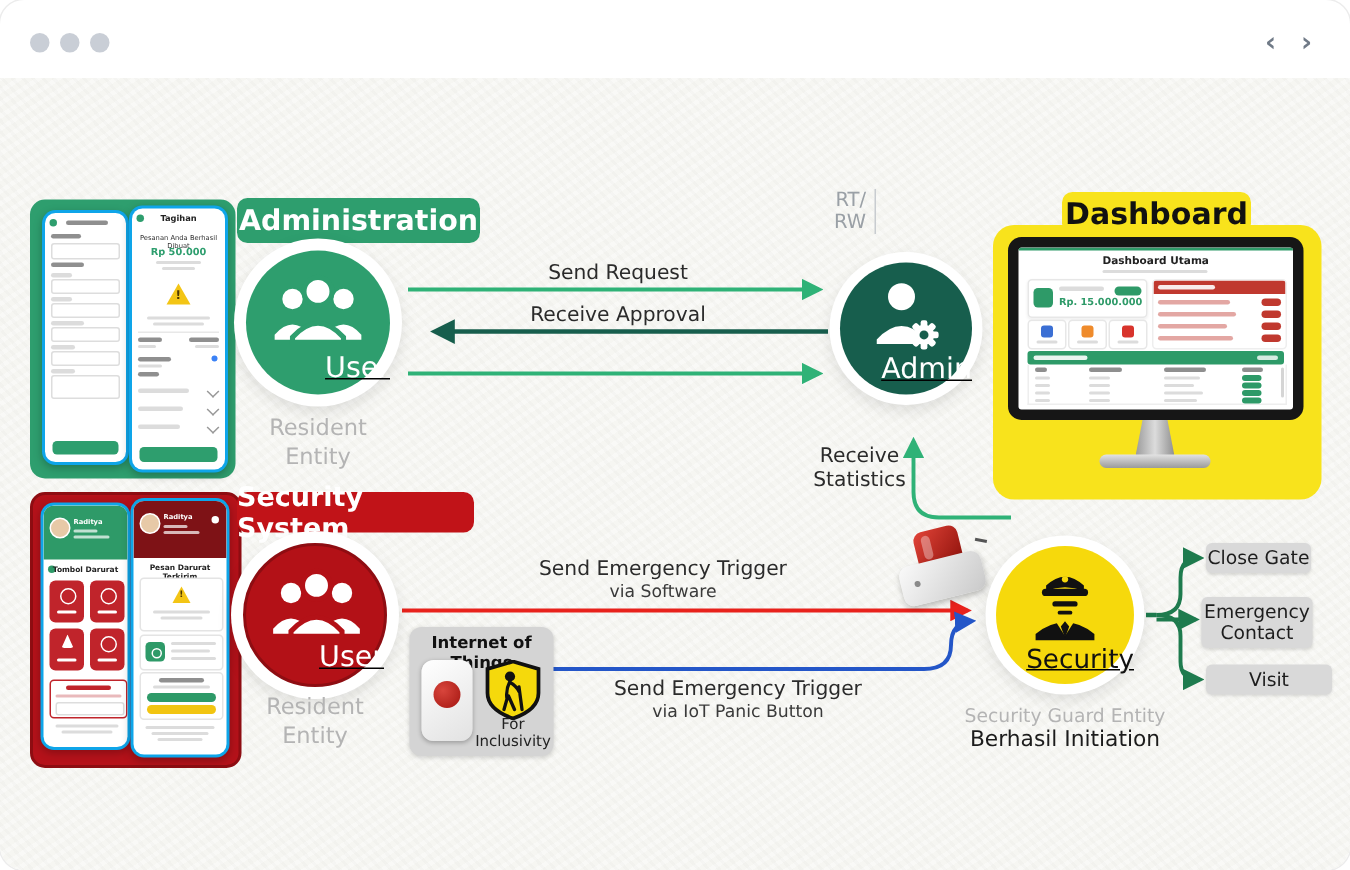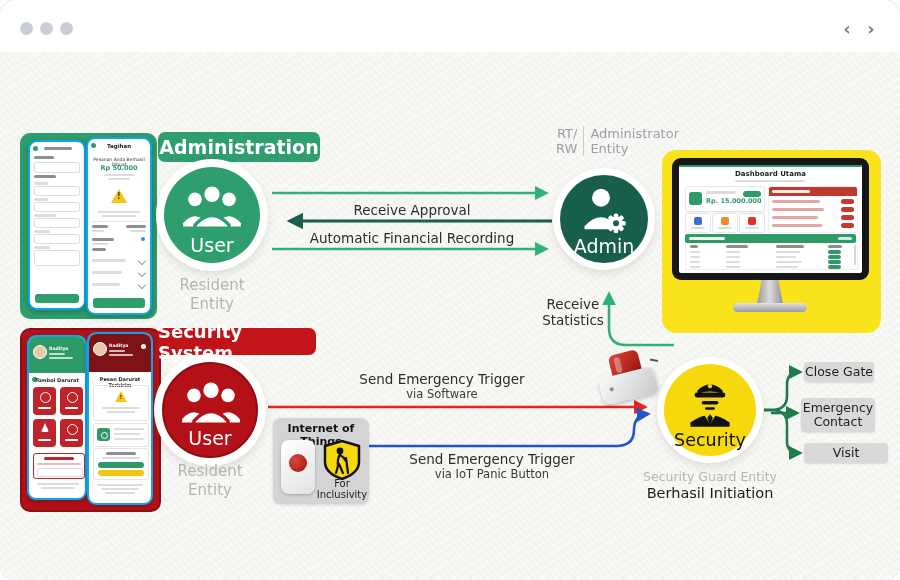--- a/index.html
+++ b/index.html
@@ -7,21 +7,21 @@
          font-family:"DejaVu Sans","Liberation Sans",sans-serif;box-shadow:0 0 0 1px #ececec;}
   .abs{position:absolute;}
   .texture{position:absolute;left:0;top:52px;right:0;bottom:0;background:#f6f6f2;}
   .texture:after{content:"";position:absolute;inset:0;
     background:repeating-linear-gradient(47deg,rgba(0,0,0,.015) 0 2px,transparent 2px 5px),
                repeating-linear-gradient(-33deg,rgba(255,255,255,.35) 0 3px,transparent 3px 7px);}
   .dot{width:13px;height:13px;border-radius:50%;background:#c9ced6;position:absolute;top:22px;}
   .chev{position:absolute;top:18px;width:18px;text-align:center;font-size:18px;font-weight:bold;color:#707a87;cursor:pointer;}
   .banner{position:absolute;border-radius:7px;color:#fff;font-weight:bold;display:flex;align-items:center;justify-content:center;z-index:6;}
   .circle-wrap{position:absolute;border-radius:50%;background:#fff;box-shadow:0 4px 10px rgba(0,0,0,.10);z-index:6;}
-  .entity-circle{position:absolute;border-radius:50%;display:flex;align-items:flex-end;justify-content:center;}
+  .entity-circle{position:absolute;border-radius:50%;display:flex;align-items:flex-end;justify-content:flex-end;text-decoration:underline;}
   .entity-label{color:#fff;font-size:19px;margin-bottom:7px;}
   .caption{position:absolute;color:#b4b4b4;font-size:15px;line-height:1.25;text-align:center;z-index:6;}
   .flow-label{position:absolute;color:#2b2b2b;font-size:13.5px;text-align:center;z-index:7;}
   .flow-sub{font-size:11.5px;color:#3a3a3a;}
   .outcome{position:absolute;background:#d9d9d9;border-radius:4px;color:#1d1d1d;font-size:12.5px;line-height:14px;
            display:flex;align-items:center;justify-content:center;text-align:center;z-index:6;box-shadow:0 1px 2px rgba(0,0,0,.12);}
   .overlay{position:absolute;left:0;top:0;z-index:5;pointer-events:none;}
   .panel-frame{position:absolute;border-radius:10px;z-index:4;}
   .phone{position:absolute;background:#0ea5e9;border-radius:9px;box-shadow:0 2px 6px rgba(0,0,0,.25);}
   .screen{position:absolute;inset:2px;background:#fff;border-radius:7px;overflow:hidden;}
@@ -145,33 +145,29 @@
         <circle cx="60" cy="26" r="8" fill="#fff"></circle>
           <path d="M46 54 Q60 38 74 54 V58 H46 Z" fill="#fff"></path>
         <circle cx="40" cy="20" r="11" fill="#fff" stroke="#2E9E6E" stroke-width="4"></circle>
         <path d="M20 56 Q40 34 60 56 V60 H20 Z" fill="#fff" stroke="#2E9E6E" stroke-width="4"></path>
       </svg>
       <div class="entity-label">User</div>
     </div>
   </div>
   <div class="caption" style="left:172px;top:276px;width:80px;">Resident Entity</div>
 
+  <div class="flow-label" style="left:322px;top:174px;width:180px;">Send Request</div>
   <div class="flow-label" style="left:322px;top:202px;width:180px;">Receive Approval</div>
-  <div class="flow-label" style="left:297px;top:230px;width:230px;">Automatic Financial Recording</div>
 
   <div class="abs" style="left:556px;top:126px;display:flex;gap:6px;z-index:6;font-size:13px;line-height:15px;color:#9aa0a6;">
     <div style="text-align:right;">
       <div>RT/</div>
       <div>RW</div>
     </div>
     <div style="width:1px;background:#c8ccd0;"></div>
-    <div>
-      <div>Administrator</div>
-      <div>Entity</div>
-    </div>
   </div>
   <div class="circle-wrap" style="left:553px;top:168px;width:102px;height:102px;">
     <div class="entity-circle" style="left:7px;top:7px;width:88px;height:88px;background:#175E4D;">
       <svg class="abs" style="left:14px;top:9px;" width="60" height="56" viewBox="0 0 80 74">
         <circle cx="36" cy="18" r="12" fill="#fff"></circle>
         <path d="M14 56 Q36 32 58 56 V60 H14 Z" fill="#fff"></path>
         <g transform="translate(56,52)">
           <rect x="-3" y="-13" width="6" height="26" rx="2" fill="#fff"></rect>
           <rect x="-3" y="-13" width="6" height="26" rx="2" fill="#fff" transform="rotate(45)"></rect>
           <rect x="-3" y="-13" width="6" height="26" rx="2" fill="#fff" transform="rotate(90)"></rect>
@@ -180,20 +176,21 @@
             <circle r="4" fill="#175E4D"></circle>
         </g>
       </svg>
       <div class="entity-label" style="margin-bottom:6px;">Admin</div>
     </div>
   </div>
 
   <div class="flow-label" style="left:537px;top:296px;width:72px;">Receive Statistics</div>
 
   <div class="panel-frame" style="left:662px;top:150px;width:219px;height:183px;background:#F8E31C;border-radius:14px;z-index:3;"></div>
+  <div class="banner" style="left:708px;top:128px;width:126px;height:28px;background:#F8E31C;color:#111;font-size:20px;z-index:6;">Dashboard</div>
 
   <div class="monitor-bezel" style="left:672px;top:158px;width:197px;height:122px;">
     <div class="abs" style="left:7px;top:7px;width:183px;height:108px;background:#fff;border-radius:2px;overflow:hidden;">
       <div class="abs" style="left:0;top:0;width:100%;height:2px;background:#2E9A68;"></div>
       <div class="abs" style="left:0;top:5px;width:100%;text-align:center;font-size:7px;font-weight:bold;color:#222;">Dashboard Utama</div>
       <div class="bar abs" style="left:56px;top:15px;width:70px;height:2px;"></div>
 
       <div class="abs" style="left:6px;top:21px;width:78px;height:24px;border:1px solid #e7e7e7;border-radius:3px;box-shadow:0 1px 2px rgba(0,0,0,.06);">
         <div class="abs" style="left:3px;top:5px;width:13px;height:13px;background:#2E9A68;border-radius:3px;"></div>
         <div class="bar abs" style="left:20px;top:4px;width:30px;height:3px;"></div>

